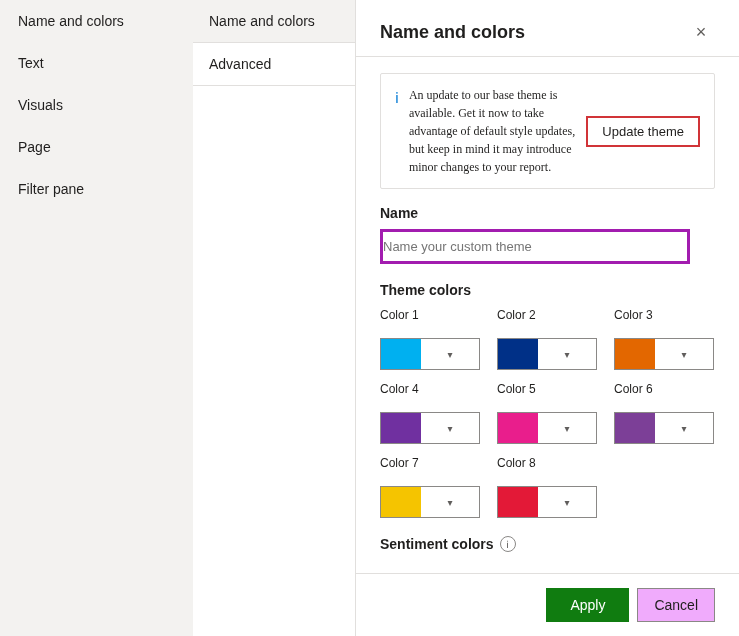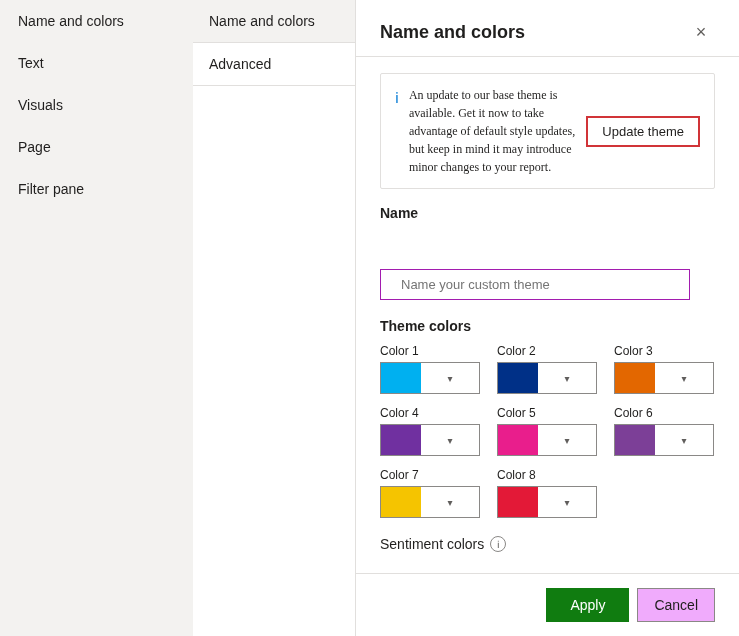--- a/index.html
+++ b/index.html
@@ -134,41 +134,40 @@
     
     .section-label {
       font-size: 14px;
       font-weight: 600;
       color: #201f1e;
       margin-bottom: 8px;
     }
     .name-input {
       width: 100%;
       max-width: 310px;
-      padding: 7px 20px;
-      border: 1px solid #a21caf;
+      padding: 7px 0;
+      border: 3px solid #a21caf;
       font-size: 13px;
       color: #605e5c;
       outline: none;
       margin-bottom: 18px;
-      margin-top: 40px;
     }
 
     
     .colors-grid {
       display: grid;
       grid-template-columns: repeat(3, 1fr);
       gap: 12px 16px;
       margin-top: 10px;
       max-width: 370px;
     }
     .color-item {
       display: flex;
       flex-direction: column;
-      gap: 4px;
+      gap: 16px;
     }
     .color-label {
       font-size: 12px;
       color: #201f1e;
     }
     .color-dropdown {
       display: flex;
       align-items: center;
       border: 1px solid #8a8886;
       background: #fff;
@@ -192,21 +191,21 @@
 
     
     .sentiment-row {
       display: flex;
       align-items: center;
       gap: 6px;
       margin-top: 18px;
     }
     .sentiment-label {
       font-size: 14px;
-      font-weight: 400;
+      font-weight: 700;
       color: #201f1e;
     }
     .sentiment-info {
       width: 16px;
       height: 16px;
       border: 1px solid #8a8886;
       border-radius: 50%;
       display: flex;
       align-items: center;
       justify-content: center;

